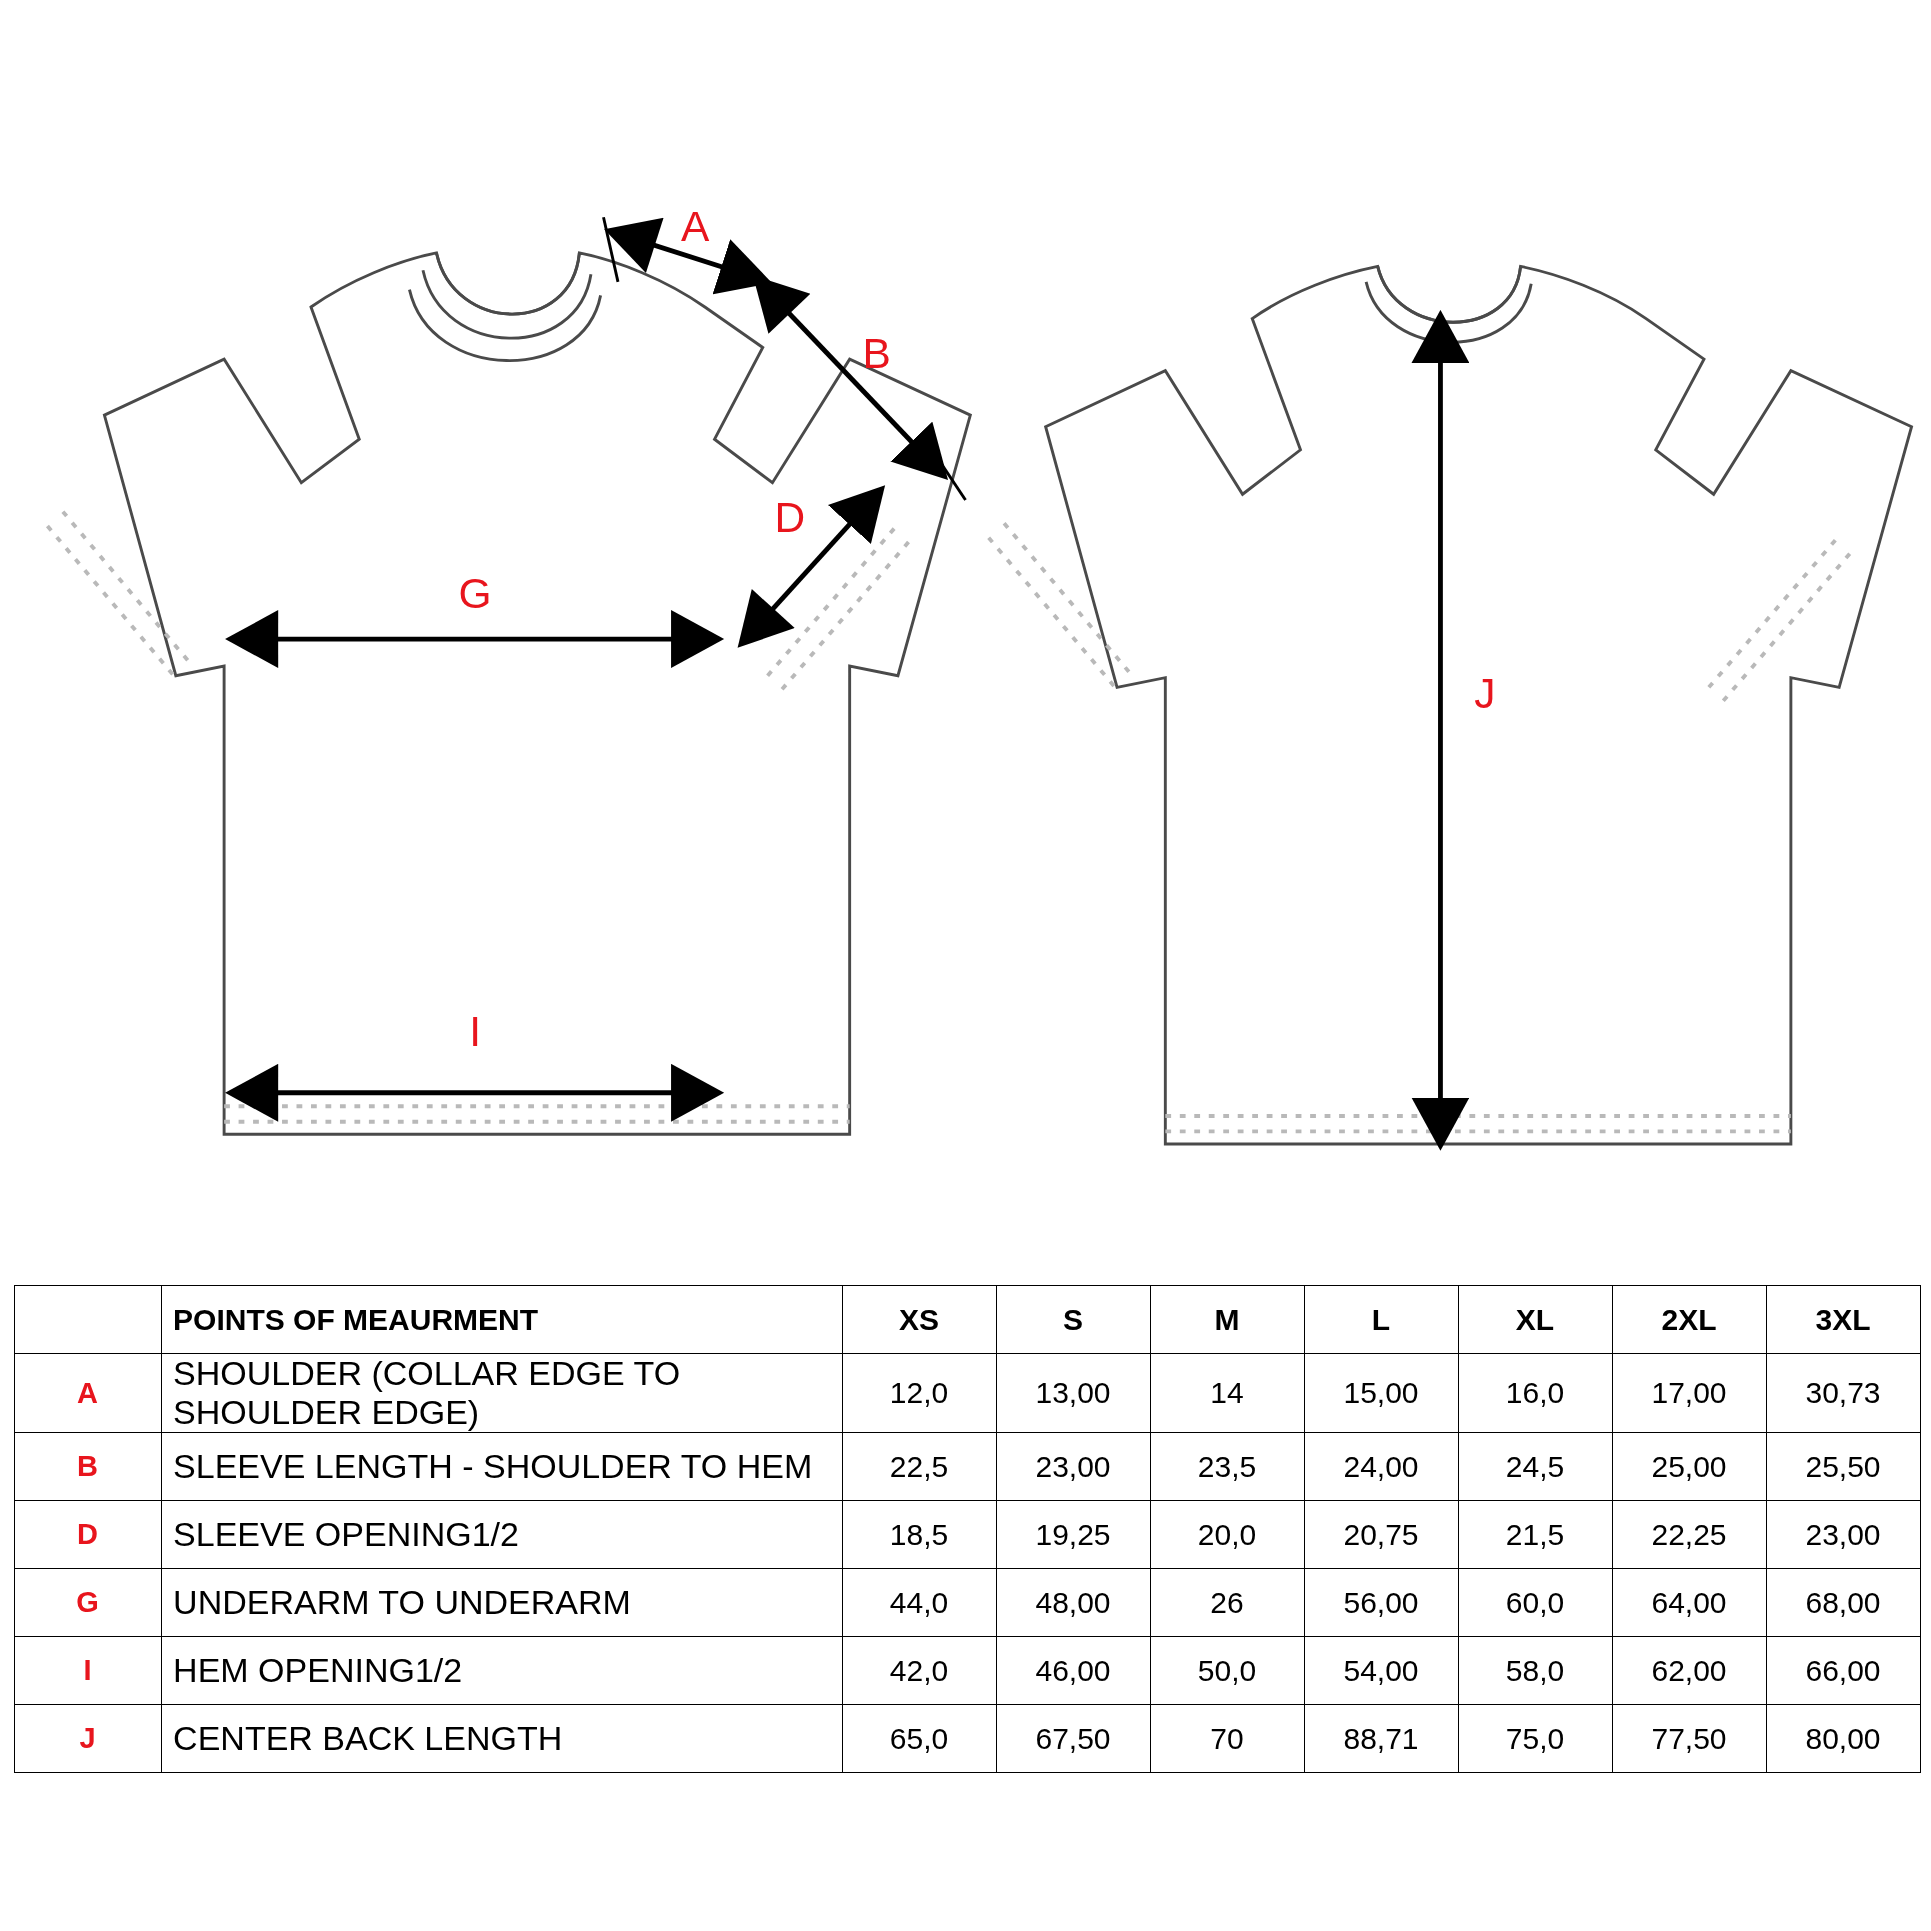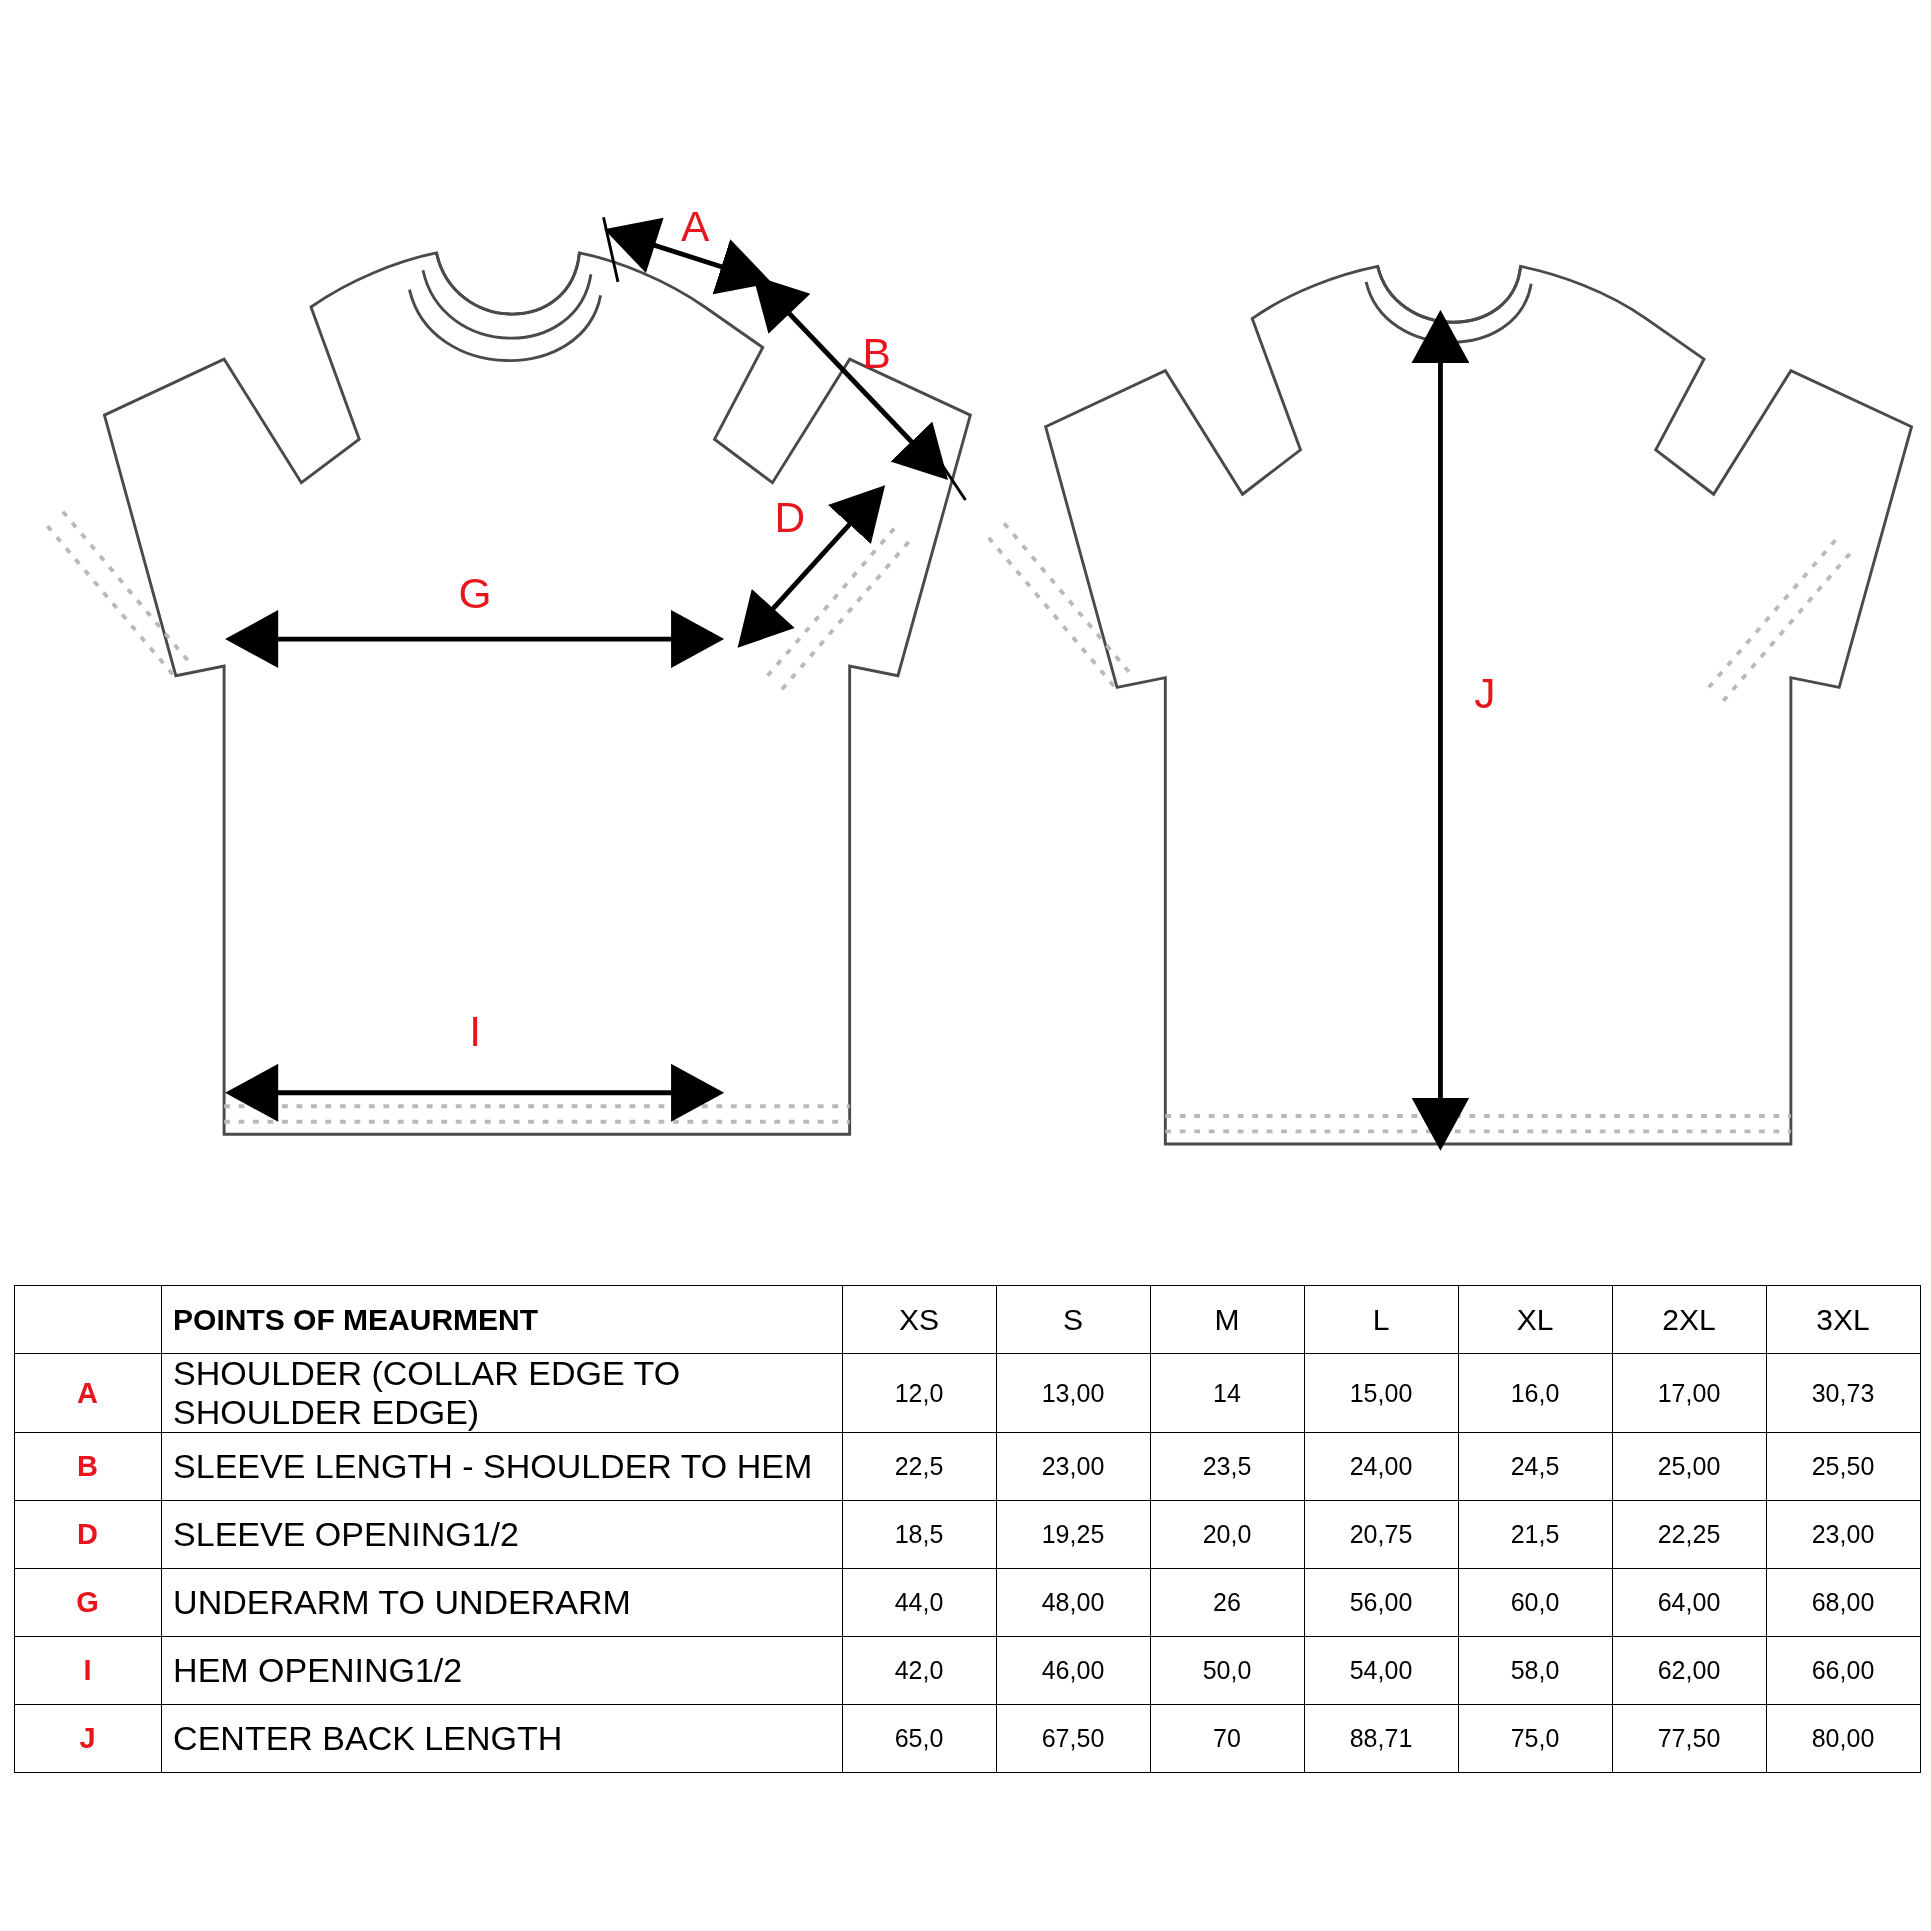--- a/index.html
+++ b/index.html
@@ -71,30 +71,30 @@
   table.size-table td.key-cell {
     text-align: center;
   }
   table.size-table th.head-name {
     text-align: left;
     font-weight: bold;
     font-size: 30px;
   }
   table.size-table th.head-size {
     text-align: center;
-    font-weight: normal;
+    font-weight: bold;
     font-size: 30px;
   }
   table.size-table td.name-cell {
     text-align: left;
     font-size: 34px;
   }
   table.size-table td.val-cell {
     text-align: center;
-    font-size: 25px;
+    font-size: 30px;
   }
   table.size-table td.key-cell {
     color: #e8151d;
     font-weight: bold;
     font-size: 29px;
   }
 </style>
 </head>
 <body>
 

